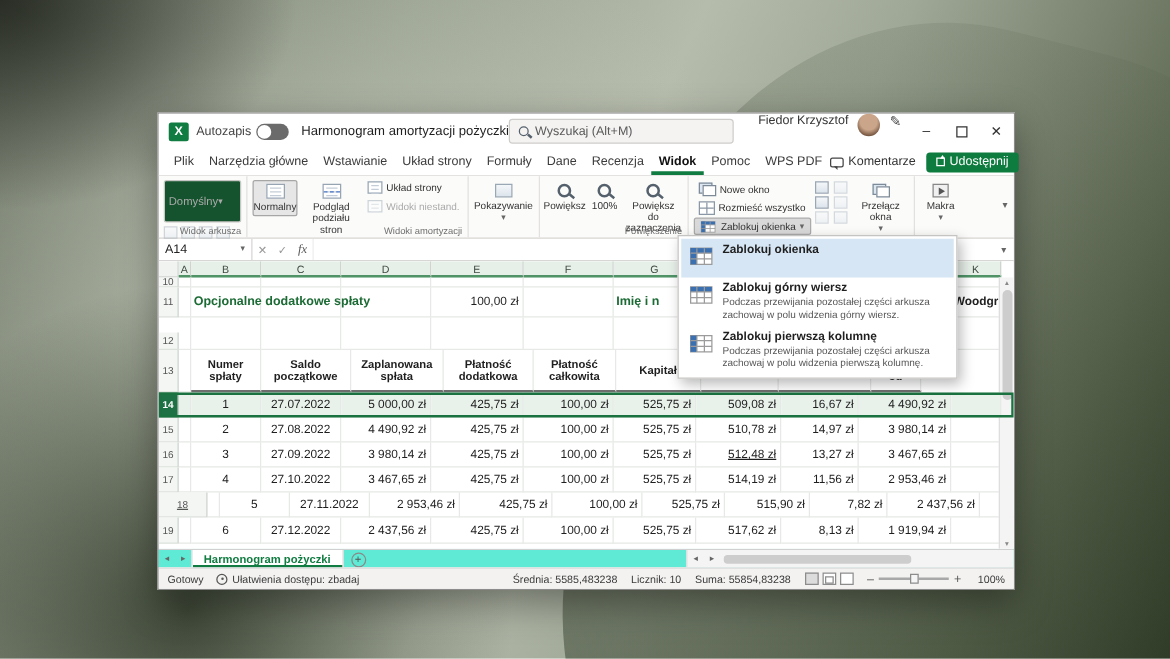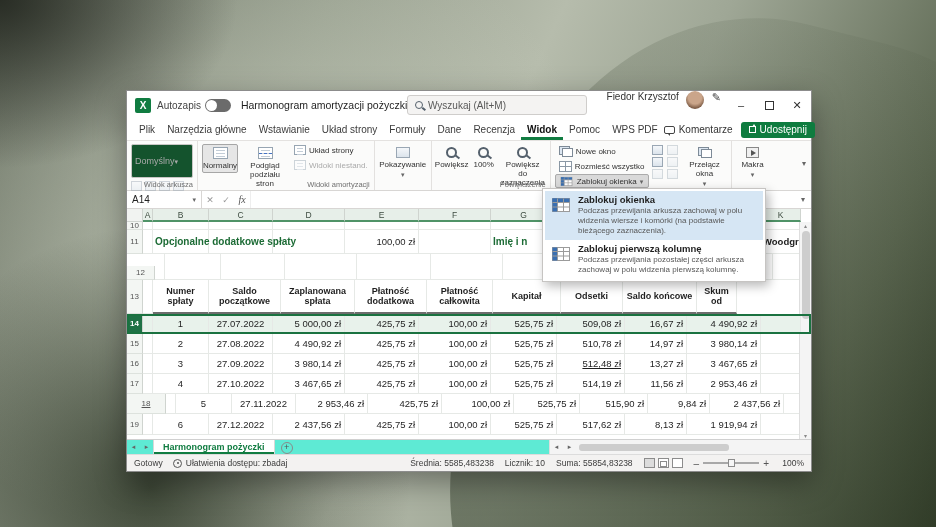--- a/index.html
+++ b/index.html
@@ -394,21 +394,21 @@
             <div class="cell" style="width: 72px;"></div>
             <div class="cell num" style="width: 74px;">100,00 zł</div>
             <div class="cell" style="width: 72px;"></div>
             <div class="cell extras-label" style="width: 66px;">Imię i n</div>
             <div class="cell" style="width: 68px;"></div>
             <div class="cell" style="width: 62px;"></div>
             <div class="cell" style="width: 74px;"></div>
             <div class="cell lender" style="width: 40px;">Woodgr</div>
           </div>
           <div class="grow" style="height: 26px;">
-            <div class="rowhead" style="width: 28px; margin-top: 12px;">12</div>
+            <div class="rowhead" style="width: 16px; margin-top: 12px;">12</div>
             <div class="cell" style="width: 10px;"></div>
             <div class="cell" style="width: 56px;"></div>
             <div class="cell" style="width: 64px;"></div>
             <div class="cell" style="width: 72px;"></div>
             <div class="cell" style="width: 74px;"></div>
             <div class="cell" style="width: 72px;"></div>
             <div class="cell" style="width: 66px;"></div>
             <div class="cell" style="width: 68px;"></div>
             <div class="cell" style="width: 62px;"></div>
             <div class="cell" style="width: 74px;"></div>
@@ -486,21 +486,21 @@
           <div class="grow" style="height: 20px;">
             <div class="rowhead" style="width: 39px; text-decoration: underline;">18</div>
             <div class="cell" style="width: 10px;"></div>
             <div class="cell ctr" style="width: 56px;">5</div>
             <div class="cell ctr" style="width: 64px;">27.11.2022</div>
             <div class="cell num" style="width: 72px;">2 953,46 zł</div>
             <div class="cell num" style="width: 74px;">425,75 zł</div>
             <div class="cell num" style="width: 72px;">100,00 zł</div>
             <div class="cell num" style="width: 66px;">525,75 zł</div>
             <div class="cell num" style="width: 68px;">515,90 zł</div>
-            <div class="cell num" style="width: 62px;">9,84 zł</div>
+            <div class="cell num" style="width: 62px;">7,82 zł</div>
             <div class="cell num" style="width: 74px;">2 437,56 zł</div>
             <div class="cell" style="width: 40px;"></div>
           </div>
           <div class="grow" style="height: 21px;">
             <div class="rowhead" style="width: 16px;">19</div>
             <div class="cell" style="width: 10px;"></div>
             <div class="cell ctr" style="width: 56px;">6</div>
             <div class="cell ctr" style="width: 64px;">27.12.2022</div>
             <div class="cell num" style="width: 72px;">2 437,56 zł</div>
             <div class="cell num" style="width: 74px;">425,75 zł</div>
@@ -562,21 +562,31 @@
     <div class="freeze-menu">
         <div class="mitem hi">
           <span class="micon"><svg width="22" height="20" viewBox="0 0 22 20">
               <rect x="2.5" y="3.5" width="17" height="13" fill="#ffffff" stroke="#9b9b9b"></rect>
               <rect x="2.5" y="3.5" width="17" height="4" fill="#3a6fb0"></rect>
               <rect x="2.5" y="3.5" width="5" height="13" fill="#3a6fb0"></rect>
               <path d="M7.5 3.5 V16.5 M13.5 3.5 V16.5 M2.5 7.5 H19.5 M2.5 12 H19.5" stroke="#9b9b9b" fill="none"></path>
             </svg></span>
           <div class="mtxt">
             <div class="mtitle">Zablokuj okienka</div>
-            <div class="mdesc">Podczas przewijania arkusza zachowaj w polu widzenia wiersze i komórki (na podstawie bieżącego zaznaczenia).</div>
+          </div>
+        </div>
+        <div class="mitem">
+          <span class="micon"><svg width="22" height="20" viewBox="0 0 22 20">
+              <rect x="2.5" y="3.5" width="17" height="13" fill="#ffffff" stroke="#9b9b9b"></rect>
+              <rect x="2.5" y="3.5" width="17" height="4" fill="#3a6fb0"></rect>
+              <path d="M7.5 3.5 V16.5 M13.5 3.5 V16.5 M2.5 7.5 H19.5 M2.5 12 H19.5" stroke="#9b9b9b" fill="none"></path>
+            </svg></span>
+          <div class="mtxt">
+            <div class="mtitle">Zablokuj górny wiersz</div>
+            <div class="mdesc">Podczas przewijania pozostałej części arkusza zachowaj w polu widzenia górny wiersz.</div>
           </div>
         </div>
         <div class="mitem">
           <span class="micon"><svg width="22" height="20" viewBox="0 0 22 20">
               <rect x="2.5" y="3.5" width="17" height="13" fill="#ffffff" stroke="#9b9b9b"></rect>
               <rect x="2.5" y="3.5" width="5" height="13" fill="#3a6fb0"></rect>
               <path d="M7.5 3.5 V16.5 M13.5 3.5 V16.5 M2.5 7.5 H19.5 M2.5 12 H19.5" stroke="#9b9b9b" fill="none"></path>
             </svg></span>
           <div class="mtxt">
             <div class="mtitle">Zablokuj pierwszą kolumnę</div>

